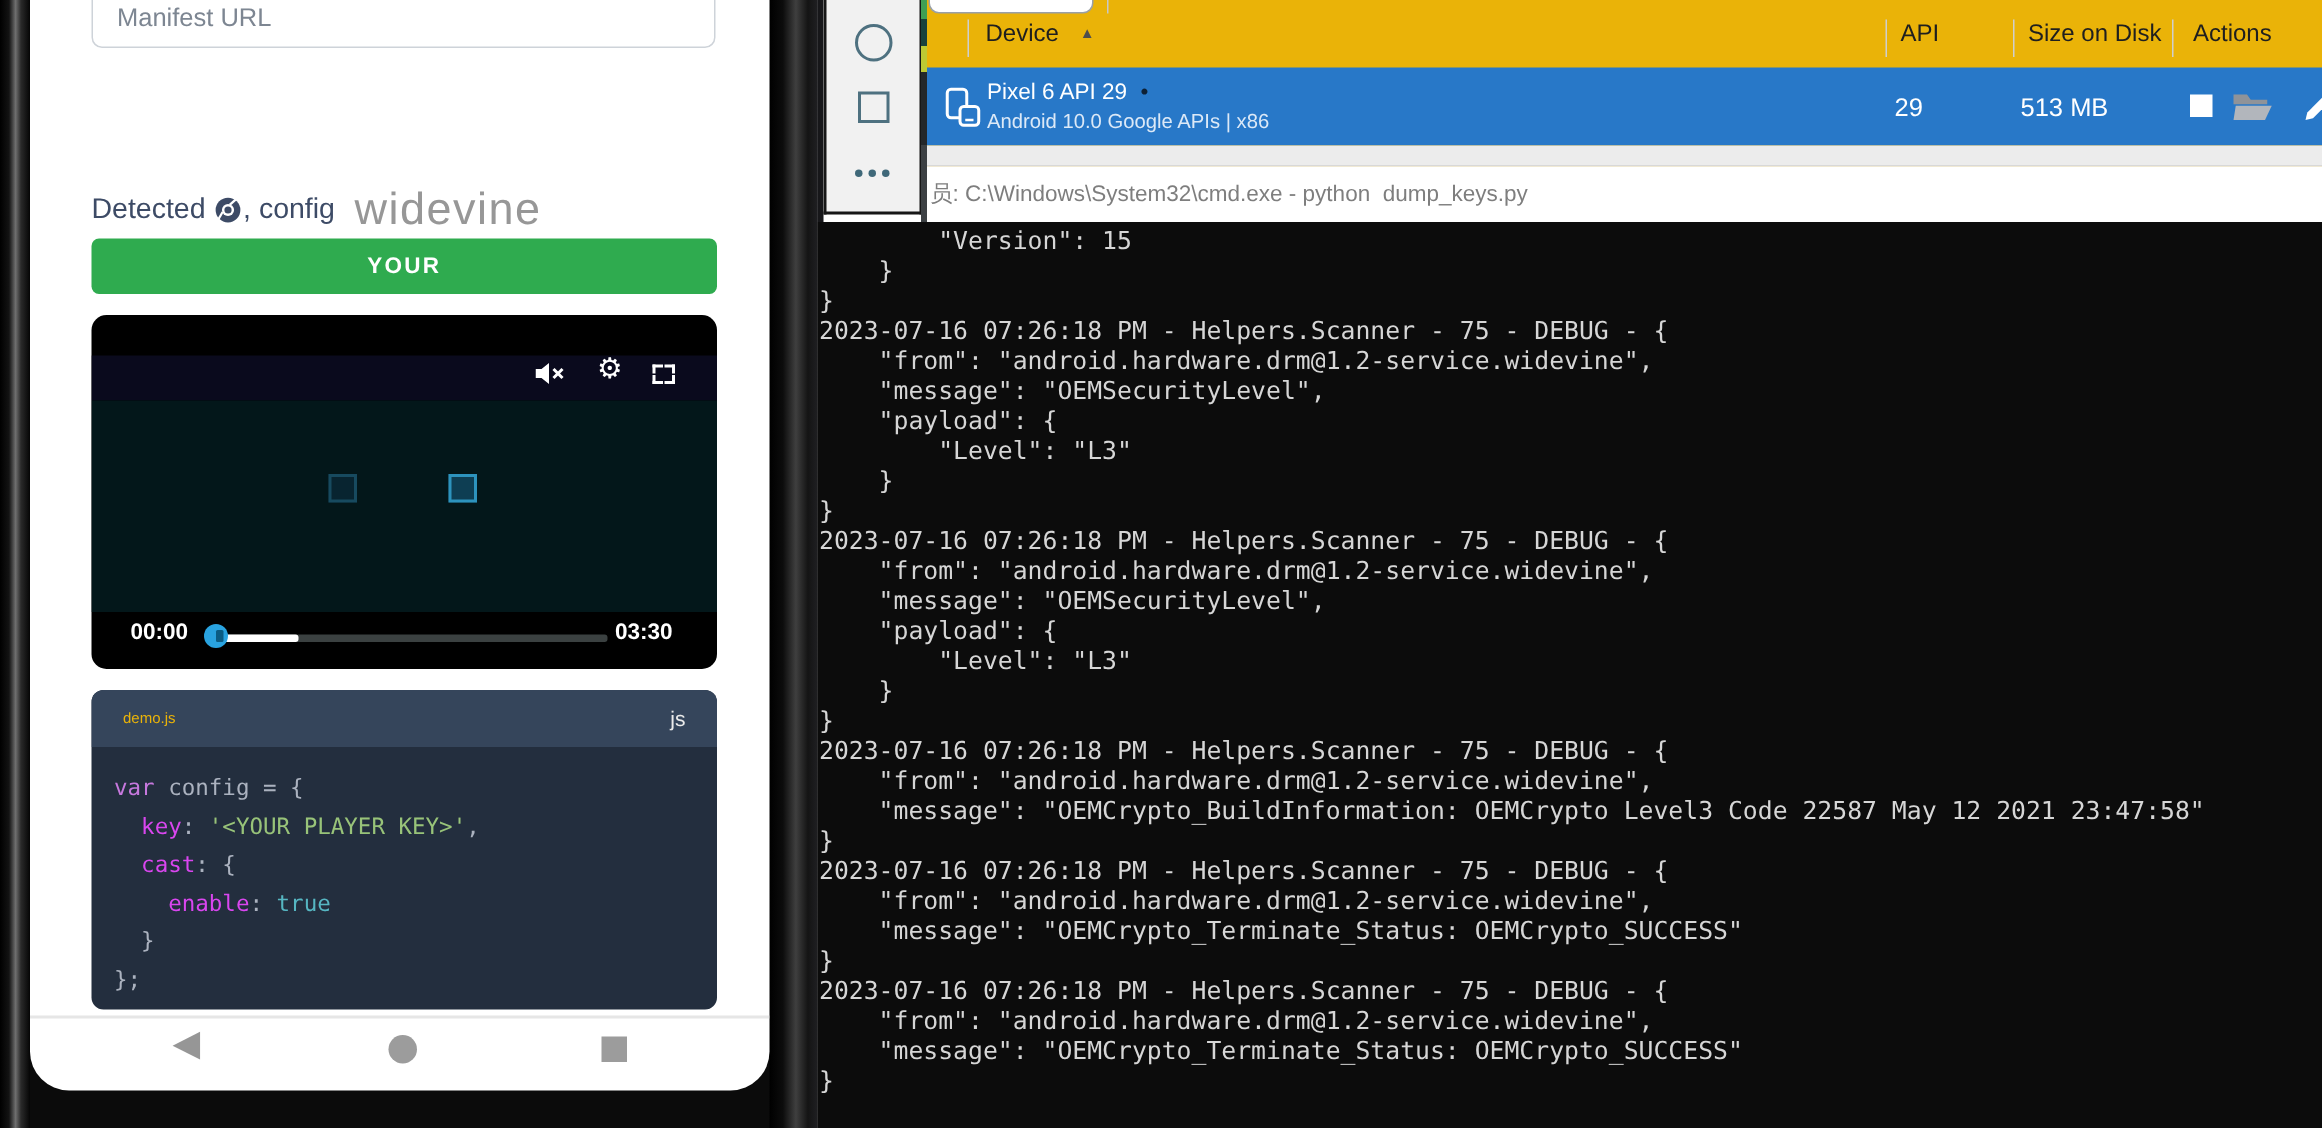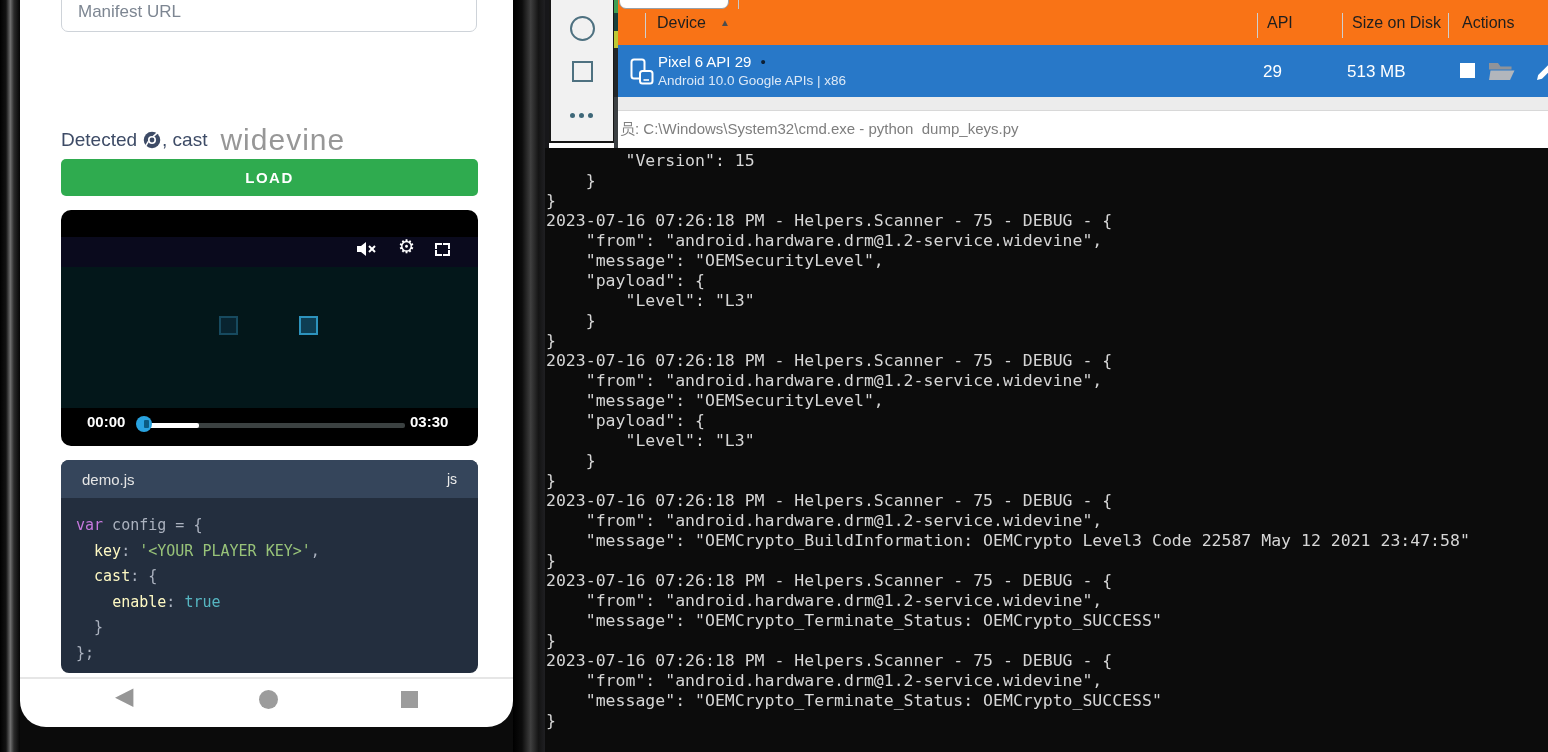--- a/index.html
+++ b/index.html
@@ -59,27 +59,27 @@
   .track-fill{position:absolute;left:0;top:0;width:56px;height:5px;background:#fff;border-radius:2px;}
   .knob{position:absolute;left:75px;top:206px;width:16px;height:16px;border-radius:50%;
     background:var(--progress-knob,#29a3e0);}
   .knob::after{content:"";position:absolute;right:3px;top:4px;width:5px;height:8px;background:#0b5c83;border-radius:1px;}
 
   
   .codeblock{position:absolute;left:41px;top:460px;width:417px;height:213px;border-radius:8px;
     overflow:hidden;background:#232e3e;}
   .cb-header{height:38px;background:#35455b;display:flex;align-items:center;justify-content:space-between;
     padding:0 21px;}
-  .cb-filename{font-size:15px;color:#e5e5e5;}
+  .cb-filename{font-size:10px;color:#eab308;}
   .cb-badge{font-size:14px;color:#ebebeb;}
   .cb-body{padding:15px 0 0 15px;font-family:"DejaVu Sans Mono","Liberation Mono",monospace;
     font-size:15px;line-height:25.5px;white-space:pre;}
   .tok-kw{color:#c678dd;}
   .tok-pl{color:#abb2bf;}
-  .tok-prop{color:#fef9c3;}
+  .tok-prop{color:#d946ef;}
   .tok-str{color:#98c379;}
   .tok-bool{color:#56b6c2;}
 
   
   .nav-sep{position:absolute;left:0;top:677px;width:493px;height:1.5px;background:#e6e6e6;}
   .nav-back{position:absolute;left:95px;top:684px;font-size:24px;color:#969696;line-height:1;cursor:pointer;}
   .nav-home{position:absolute;left:239px;top:690px;width:19px;height:19px;border-radius:50%;background:#9c9c9c;cursor:pointer;}
   .nav-recents{position:absolute;left:381px;top:691px;width:17px;height:17px;background:#9c9c9c;cursor:pointer;}
 
   
@@ -87,21 +87,21 @@
     border:2px solid #161616;border-top:none;}
   .tb-circle{position:absolute;left:19px;top:16px;width:21px;height:21px;border:2px solid #4e7180;border-radius:50%;cursor:pointer;}
   .tb-square{position:absolute;left:21px;top:61px;width:17px;height:17px;border:2px solid #4e7180;cursor:pointer;}
   .tb-dots{position:absolute;left:19px;top:113px;display:flex;gap:4px;cursor:pointer;}
   .tb-dots i{width:5px;height:5px;border-radius:50%;background:#3f6879;}
 
   .sliver{position:absolute;left:614px;top:0;width:4px;height:148px;
     background:linear-gradient(180deg,#3f9f53 0 13px,#19413c 13px 31px,#bdc934 31px 48px,#23272a 48px 97px,#3c4043 97px 148px);}
 
   
-  .devpanel{position:absolute;left:618px;top:0;width:930px;height:131px;background:#f97316;}
+  .devpanel{position:absolute;left:618px;top:0;width:930px;height:131px;background:#eab308;}
   .search-remnant{position:absolute;left:1px;top:-13px;width:110px;height:22px;border:1.5px solid #9aa0a6;
     border-radius:7px;background:#fff;box-sizing:border-box;}
   .search-sep{position:absolute;left:120px;top:0;width:1px;height:9px;background:#c8c8c8;}
   .hdr-label{position:absolute;top:14px;font-size:16px;color:#1f1f1f;}
   .hdr-sep{position:absolute;top:13px;width:1px;height:25px;background:#cfcfcf;}
   .sort-arrow{font-size:10px;color:#4d4d4d;margin-left:14px;vertical-align:2px;}
   .dev-row{position:absolute;left:0;top:45px;width:930px;height:52px;background:var(--selection-blue,#2878c8);
     overflow:hidden;cursor:pointer;}
   .dev-icon{position:absolute;left:12px;top:13px;line-height:0;}
   .dev-name{position:absolute;left:40px;top:8px;font-size:15px;color:#fff;}
@@ -137,25 +137,25 @@
     <span class="chrome-icon">
       <svg width="18" height="18" viewBox="0 0 24 24">
         <circle cx="12" cy="12" r="11" fill="#3d4b66"></circle>
         <circle cx="12" cy="12" r="5.4" fill="#fff"></circle>
         <circle cx="12" cy="12" r="3.2" fill="#3d4b66"></circle>
         <path d="M12 1 A11 11 0 0 1 21.5 6.5 L13 6.5 Z" fill="#fff" opacity="0"></path>
         <line x1="13.5" y1="7.5" x2="19" y2="2.5" stroke="#fff" stroke-width="2"></line>
         <line x1="7.2" y1="13.8" x2="3.5" y2="20.2" stroke="#fff" stroke-width="2"></line>
       </svg>
     </span>
-    <span class="detected-text">, cast</span>
+    <span class="detected-text">, config</span>
     <span class="brand-text">widevine</span>
   </div>
 
-  <button class="load-btn">LOAD</button>
+  <button class="load-btn">YOUR</button>
 
   <div class="player">
     <div class="p-navy"></div>
     <div class="p-body"></div>
 
     <span class="p-icon icon-mute">
       <svg width="20" height="16" viewBox="0 0 20 16">
         <polygon points="0,5 4,5 9,1 9,15 4,11 0,11" fill="#fff"></polygon>
         <line x1="12" y1="5" x2="18" y2="11" stroke="#fff" stroke-width="2"></line>
         <line x1="18" y1="5" x2="12" y2="11" stroke="#fff" stroke-width="2"></line>

